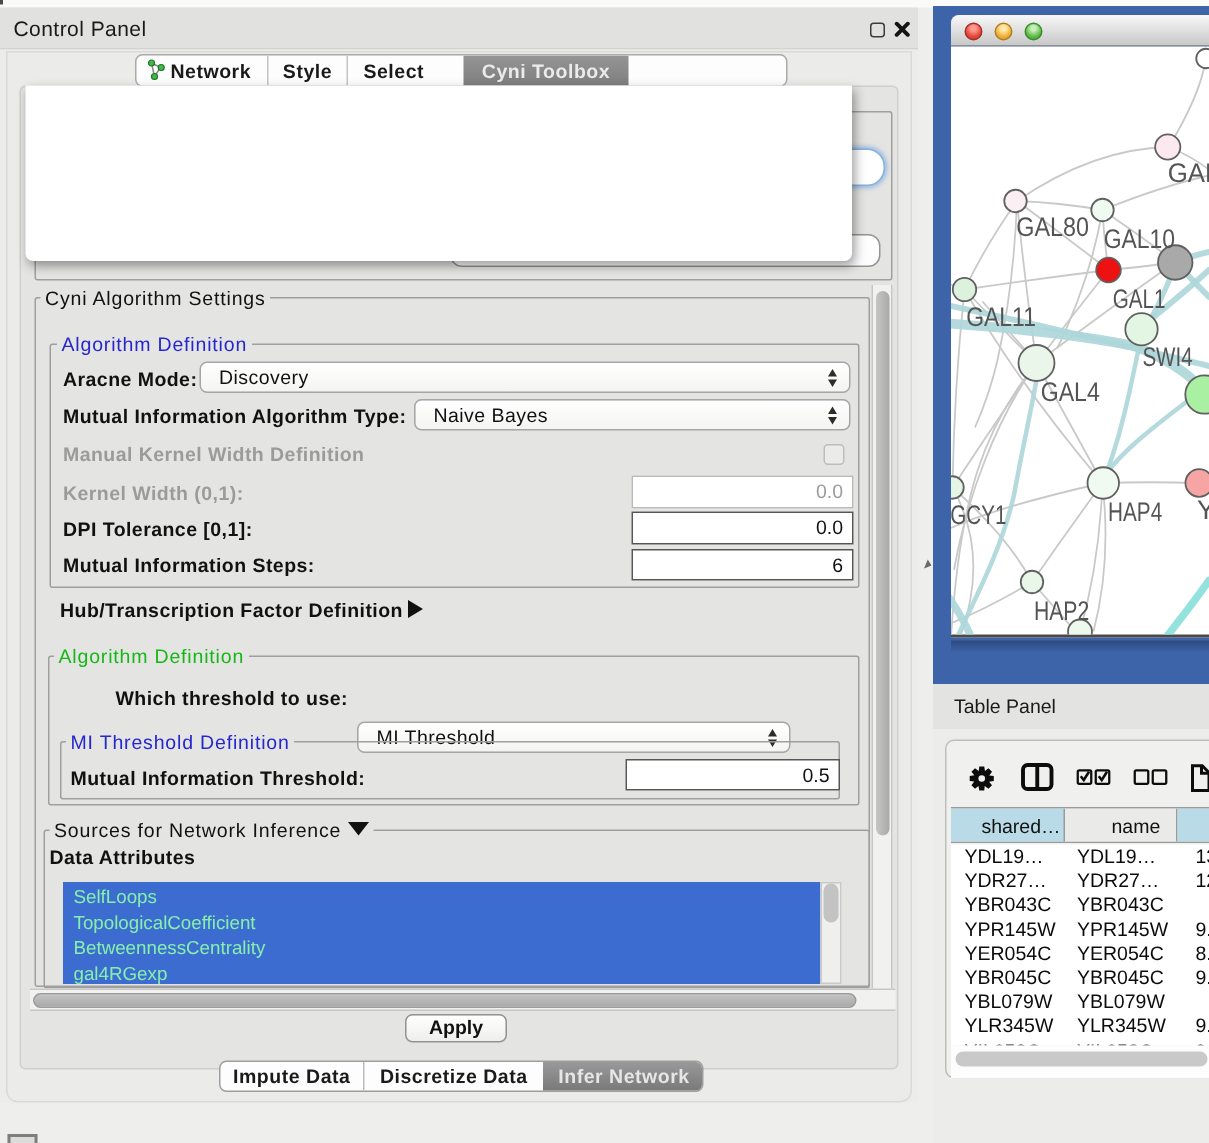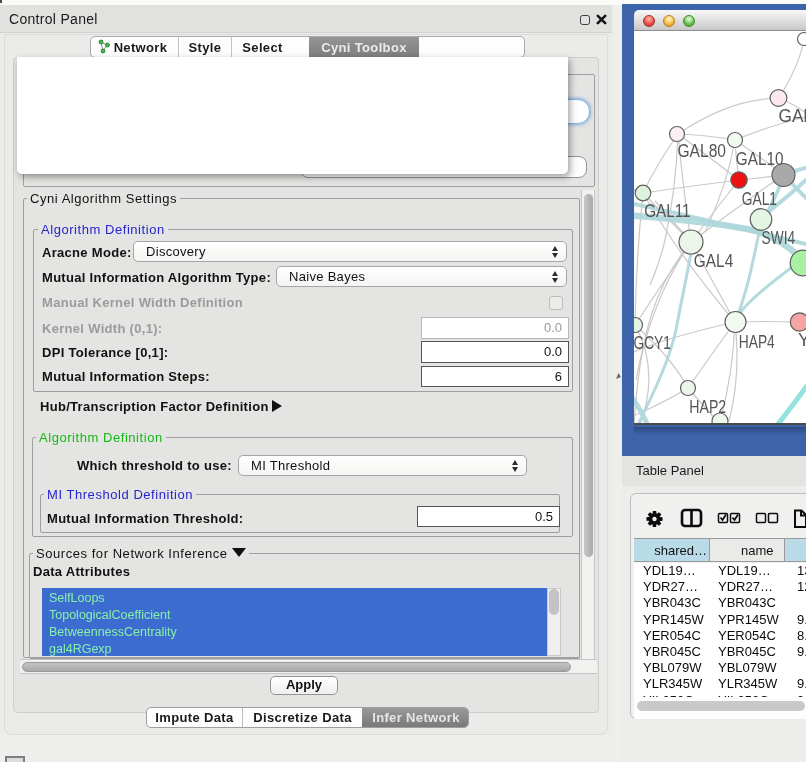--- a/index.html
+++ b/index.html
@@ -69,21 +69,21 @@
 <div class="field abs" style="left:421px;top:341px;width:148px;height:22px;line-height:20px;">0.0</div>
 <div class="blbl abs" style="left:42px;top:369px;">Mutual Information Steps:</div>
 <div class="field abs" style="left:421px;top:366px;width:148px;height:21px;line-height:19px;">6</div>
 
 <div class="blbl abs" style="left:40px;top:399px;">Hub/Transcription Factor Definition</div>
 <div class="abs" style="left:272px;top:400px;width:0;height:0;border-top:6px solid transparent;border-bottom:6px solid transparent;border-left:10px solid #111;"></div>
 
 <div class="abs gbox" style="left:32px;top:437px;width:541px;height:100px;"></div>
 <div class="gtitle" style="left:36px;top:430px;color:#16b816;">Algorithm Definition</div>
 <div class="blbl abs" style="left:77px;top:458px;">Which threshold to use:</div>
-<div class="combo abs" style="left:238px;top:455px;width:289px;">MI Threshold<span class="stepper"></span></div>
+<div class="combo abs" style="left:238px;top:481px;width:289px;">MI Threshold<span class="stepper"></span></div>
 <div class="abs gbox" style="left:40px;top:494px;width:520px;height:39px;"></div>
 <div class="gtitle" style="left:44px;top:487px;color:#2626cf;">MI Threshold Definition</div>
 <div class="blbl abs" style="left:47px;top:511px;">Mutual Information Threshold:</div>
 <div class="field abs" style="left:417px;top:506px;width:143px;height:21px;line-height:19px;">0.5</div>
 
 <div class="abs gbox" style="left:29px;top:553px;width:551px;height:106px;"></div>
 <div class="gtitle" style="left:33px;top:546px;color:#111;">Sources for Network Inference <span style="display:inline-block;width:0;height:0;border-left:7px solid transparent;border-right:7px solid transparent;border-top:9px solid #111;vertical-align:1px;"></span></div>
 <div class="blbl abs" style="left:33px;top:564px;">Data Attributes</div>
 <div class="abs" style="left:42px;top:588px;width:505px;height:68px;background:#3d6cd0;color:#86efac;font-size:12.5px;">
   <div style="padding:2px 0 0 7px;line-height:17px;">SelfLoops<br>TopologicalCoefficient<br>BetweennessCentrality<br>gal4RGexp</div>

